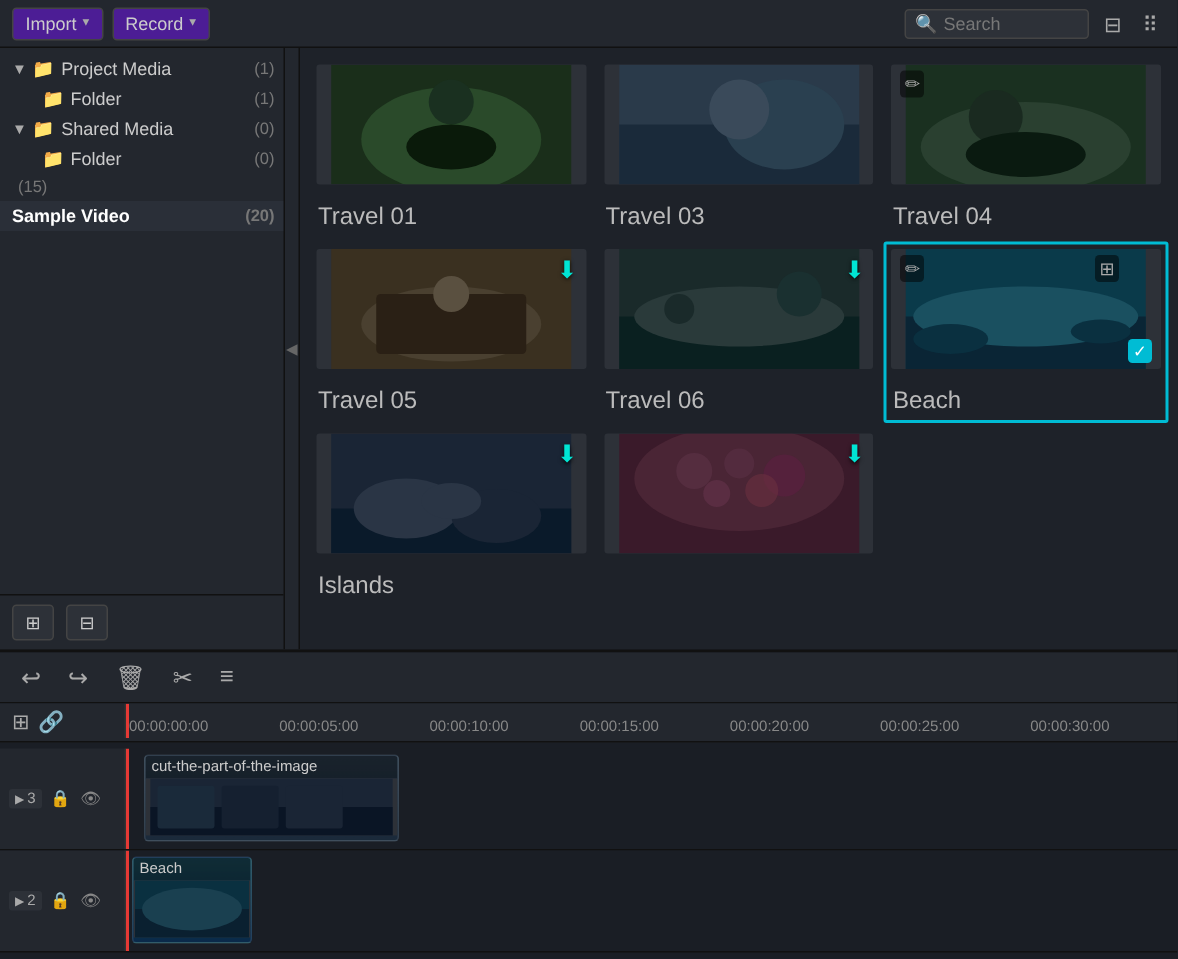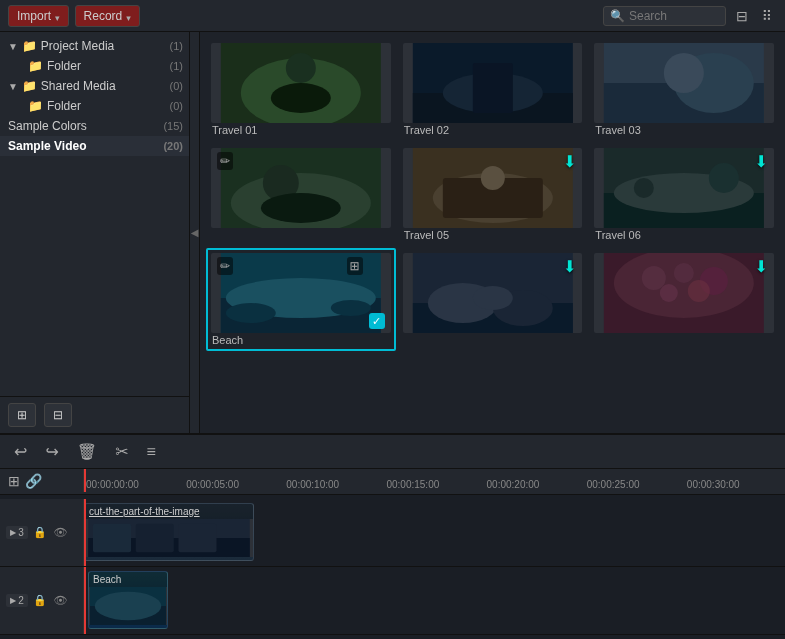--- a/index.html
+++ b/index.html
@@ -20,29 +20,29 @@
       height: 32px;
       background: #23272e;
       border-bottom: 1px solid #111;
       display: flex;
       align-items: center;
       padding: 0 8px;
       gap: 6px;
       flex-shrink: 0;
     }
     .dropdown-btn {
-      background: #7f1d1d;
+      background: #4c1d95;
       border: 1px solid #444;
       color: #ccc;
       border-radius: 3px;
       padding: 3px 8px;
       font-size: 12px;
       cursor: pointer;
       display: flex;
-      align-items: flex-end;
+      align-items: flex-start;
       gap: 4px;
     }
     .chevron-icon { font-size: 9px; color: #aaa; }
     .spacer { flex: 1; }
     .search-box {
       background: #2d3138;
       border: 1px solid #444;
       border-radius: 3px;
       display: flex;
       align-items: center;
@@ -196,23 +196,23 @@
       height: 16px;
       background: #00bcd4;
       border-radius: 3px;
       display: flex;
       align-items: center;
       justify-content: center;
       color: #fff;
       font-size: 11px;
     }
     .media-label {
-      font-size: 11px;
+      font-size: 16px;
       color: #bbb;
-      margin-top: 1px;
+      margin-top: 13px;
       padding-left: 1px;
     }
 
     
     .bottom-section {
       flex-shrink: 0;
       background: #1e2229;
       border-top: 2px solid #111;
     }
     .edit-toolbar {
@@ -355,23 +355,22 @@
       height: calc(100% - 18px);
       background: #2d3138;
       display: flex;
       align-items: center;
       justify-content: center;
     }
 
     
     .clip-video1 {
       background: linear-gradient(180deg, #2a3a4a 0%, #1a2a3a 100%);
-      left: 0;
+      left: 12px;
       width: 170px;
-      text-decoration: underline;
     }
     .clip-video2 {
       background: linear-gradient(180deg, #1a4a5a 0%, #0a2a4a 100%);
       left: 4px;
       width: 80px;
     }
     .track-playhead-line {
       position: absolute;
       top: 0;
       left: 0;
@@ -427,21 +426,20 @@
         <span class="sidebar-item-count">(0)</span>
       </div>
 
       <div class="sidebar-item indent">
         <span class="folder-icon">📁</span>
         <span class="sidebar-item-label">Folder</span>
         <span class="sidebar-item-count">(0)</span>
       </div>
 
       <div class="sidebar-item">
-        <span class="sidebar-item-label">Sample Colors</span>
         <span class="sidebar-item-count">(15)</span>
       </div>
 
       <div class="sidebar-item active">
         <span class="sidebar-item-label" style="font-weight:bold;color:#fff;">Sample Video</span>
         <span class="sidebar-item-count">(20)</span>
       </div>
 
     </div>
     <div class="sidebar-footer">
@@ -464,49 +462,39 @@
       <ellipse cx="80" cy="50" rx="60" ry="35" fill="#2a4a2a"></ellipse>
       <circle cx="80" cy="25" r="15" fill="#1a3020"></circle>
       <ellipse cx="80" cy="55" rx="30" ry="15" fill="#0a1a0a"></ellipse>
     </svg>
         </div>
         <div class="media-label">Travel 01</div>
       </div>
       <div class="media-item">
         <div class="media-thumb">
           <svg viewBox="0 0 160 80" xmlns="http://www.w3.org/2000/svg" width="100%" height="100%">
-      <rect width="160" height="80" fill="#0a1a2a"></rect>
-      <rect x="0" y="50" width="160" height="30" fill="#0a1520"></rect>
-      <ellipse cx="80" cy="50" rx="50" ry="20" fill="#152535"></ellipse>
-      <rect x="60" y="20" width="40" height="50" fill="#0a1525" rx="2"></rect>
-    </svg>
-        </div>
-        <div class="media-label">Travel 02</div>
-      </div>
-      <div class="media-item">
-        <div class="media-thumb">
-          <svg viewBox="0 0 160 80" xmlns="http://www.w3.org/2000/svg" width="100%" height="100%">
       <rect width="160" height="80" fill="#2a3a4a"></rect>
       <rect x="0" y="40" width="160" height="40" fill="#1a2a3a"></rect>
       <ellipse cx="110" cy="40" rx="40" ry="30" fill="#2a4050"></ellipse>
       <circle cx="80" cy="30" r="20" fill="#3a4a5a"></circle>
     </svg>
         </div>
         <div class="media-label">Travel 03</div>
       </div>
       <div class="media-item">
         <div class="media-thumb">
           <svg viewBox="0 0 160 80" xmlns="http://www.w3.org/2000/svg" width="100%" height="100%">
       <rect width="160" height="80" fill="#1a3020"></rect>
       <ellipse cx="80" cy="55" rx="70" ry="30" fill="#2a4030"></ellipse>
       <circle cx="60" cy="35" r="18" fill="#1a2a20"></circle>
       <ellipse cx="80" cy="60" rx="40" ry="15" fill="#0a1a10"></ellipse>
     </svg>
           <span class="media-overlay-btn">✏</span>
         </div>
+        <div class="media-label">Travel 04</div>
       </div>
       <div class="media-item">
         <div class="media-thumb">
           <svg viewBox="0 0 160 80" xmlns="http://www.w3.org/2000/svg" width="100%" height="100%">
       <rect width="160" height="80" fill="#3a3020"></rect>
       <ellipse cx="80" cy="50" rx="60" ry="25" fill="#4a4030"></ellipse>
       <rect x="30" y="30" width="100" height="40" fill="#2a2015" rx="3"></rect>
       <circle cx="80" cy="30" r="12" fill="#5a5040"></circle>
     </svg>
           <span class="media-overlay-icon">⬇</span>
@@ -545,20 +533,21 @@
         <div class="media-thumb">
           <svg viewBox="0 0 160 80" xmlns="http://www.w3.org/2000/svg" width="100%" height="100%">
       <rect width="160" height="80" fill="#1a2535"></rect>
       <rect x="0" y="50" width="160" height="30" fill="#0a1a2a"></rect>
       <ellipse cx="50" cy="50" rx="35" ry="20" fill="#2a3545"></ellipse>
       <ellipse cx="110" cy="55" rx="30" ry="18" fill="#1a2535"></ellipse>
       <ellipse cx="80" cy="45" rx="20" ry="12" fill="#2a3545"></ellipse>
     </svg>
           <span class="media-overlay-icon">⬇</span>
         </div>
+        <div class="media-label">Islands</div>
       </div>
       <div class="media-item">
         <div class="media-thumb">
           <svg viewBox="0 0 160 80" xmlns="http://www.w3.org/2000/svg" width="100%" height="100%">
       <rect width="160" height="80" fill="#3a1a2a"></rect>
       <ellipse cx="80" cy="30" rx="70" ry="35" fill="#4a2535"></ellipse>
       <circle cx="50" cy="25" r="12" fill="#5a3045" opacity="0.7"></circle>
       <circle cx="80" cy="20" r="10" fill="#5a3045" opacity="0.6"></circle>
       <circle cx="110" cy="28" r="14" fill="#5a2040" opacity="0.7"></circle>
       <circle cx="65" cy="40" r="9" fill="#6a3550" opacity="0.5"></circle>

